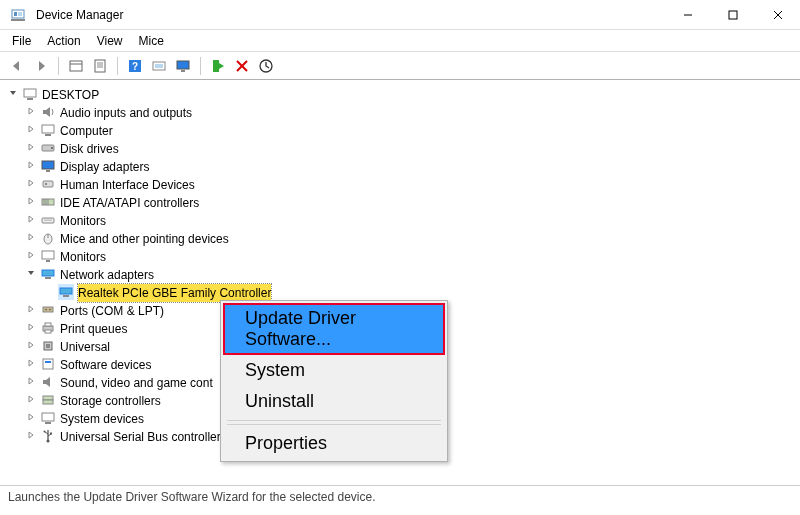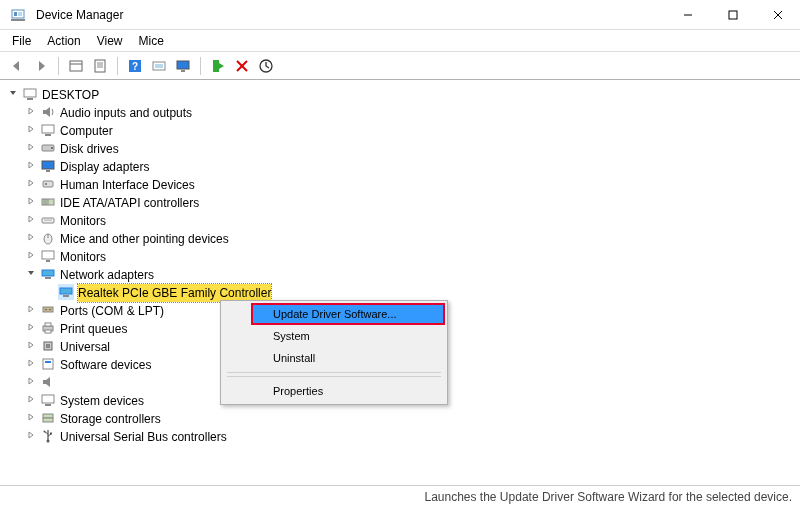--- a/index.html
+++ b/index.html
@@ -19,25 +19,25 @@
 .expander { width: 14px; height: 14px; display: flex; align-items: center; justify-content: center; flex-shrink: 0; }
 .expander svg { width: 8px; height: 8px; }
 .node-icon { width: 16px; height: 16px; display: flex; align-items: center; justify-content: center; margin: 0 4px 0 2px; flex-shrink: 0; }
 .node-label { font-size: 12px; }
 .level-0 { padding-left: 2px; }
 .level-1 { padding-left: 20px; }
 .level-2 { padding-left: 38px; }
 .selected .node-label { background: #fde047; outline: 1px dotted #888; }
 .selected .node-icon { background: #cde8ff; }
 .context-menu { position: absolute; left: 220px; top: 300px; width: 228px; background: #f0f0f0; border: 1px solid #b0b0b0; box-shadow: 2px 2px 4px rgba(0,0,0,0.25); padding: 2px; }
-.context-item { padding: 5px 22px; font-size: 11px; margin-left: 28px; }
+.context-item { padding: 5px 22px; font-size: 18px; }
 .context-sep { height: 1px; background: #d0d0d0; margin: 3px 4px; }
 .context-highlight { background: #3399ff; color: #000; border: 2px solid #e8002a; padding: 3px 20px; }
 .context-item.bold { font-weight: normal; }
-.statusbar { position: absolute; bottom: 7px; left: 0; right: 0; border-top: 1px solid #ccc; padding: 4px 8px; font-size: 12px; color: #444; text-align: right; }
+.statusbar { position: absolute; bottom: 7px; left: 0; right: 0; border-top: 1px solid #ccc; padding: 4px 8px; font-size: 12px; color: #444; }
 </style>
 </head>
 <body>
 
 <div class="titlebar">
   <div class="titlebar-left">
     <span class="node-icon">
       <svg viewBox="0 0 16 16">
           <rect x="2" y="3" width="12" height="8" fill="#fff" stroke="#5a8fc0"></rect>
           <rect x="4" y="5" width="3" height="4" fill="#5a8fc0"></rect>
@@ -373,48 +373,49 @@
     <span class="expander">
         <svg viewBox="0 0 8 8">
           <path d="M2 1 L6 4 L2 7 Z" fill="none" stroke="#888"></path>
         </svg>
       </span>
     <span class="node-icon">
         <svg viewBox="0 0 16 16">
           <path d="M3 6 L6 6 L10 3 L10 13 L6 10 L3 10 Z" fill="#888"></path>
         </svg>
       </span>
+    <span class="node-label">Sound, video and game cont</span>
+  </div>
+  <div class="tree-row level-1">
+    <span class="expander">
+        <svg viewBox="0 0 8 8">
+          <path d="M2 1 L6 4 L2 7 Z" fill="none" stroke="#888"></path>
+        </svg>
+      </span>
+    <span class="node-icon">
+        <svg viewBox="0 0 16 16">
+          <rect x="3" y="4" width="10" height="4" fill="#c8dcb8" stroke="#888"></rect>
+          <rect x="3" y="8" width="10" height="4" fill="#c8dcb8" stroke="#888"></rect>
+        </svg>
+      </span>
+    <span class="node-label">Storage controllers</span>
   </div>
   <div class="tree-row level-1">
     <span class="expander">
         <svg viewBox="0 0 8 8">
           <path d="M2 1 L6 4 L2 7 Z" fill="none" stroke="#888"></path>
         </svg>
       </span>
     <span class="node-icon">
         <svg viewBox="0 0 16 16">
           <rect x="2" y="3" width="12" height="8" fill="#fff" stroke="#888"></rect>
           <rect x="5" y="12" width="6" height="2" fill="#888"></rect>
         </svg>
       </span>
     <span class="node-label">System devices</span>
-  </div>
-  <div class="tree-row level-1">
-    <span class="expander">
-        <svg viewBox="0 0 8 8">
-          <path d="M2 1 L6 4 L2 7 Z" fill="none" stroke="#888"></path>
-        </svg>
-      </span>
-    <span class="node-icon">
-        <svg viewBox="0 0 16 16">
-          <rect x="3" y="4" width="10" height="4" fill="#c8dcb8" stroke="#888"></rect>
-          <rect x="3" y="8" width="10" height="4" fill="#c8dcb8" stroke="#888"></rect>
-        </svg>
-      </span>
-    <span class="node-label">Storage controllers</span>
   </div>
   <div class="tree-row level-1">
     <span class="expander">
         <svg viewBox="0 0 8 8">
           <path d="M2 1 L6 4 L2 7 Z" fill="none" stroke="#888"></path>
         </svg>
       </span>
     <span class="node-icon">
         <svg viewBox="0 0 16 16">
           <path d="M8 2 L8 12" stroke="#555" stroke-width="1.3"></path>

